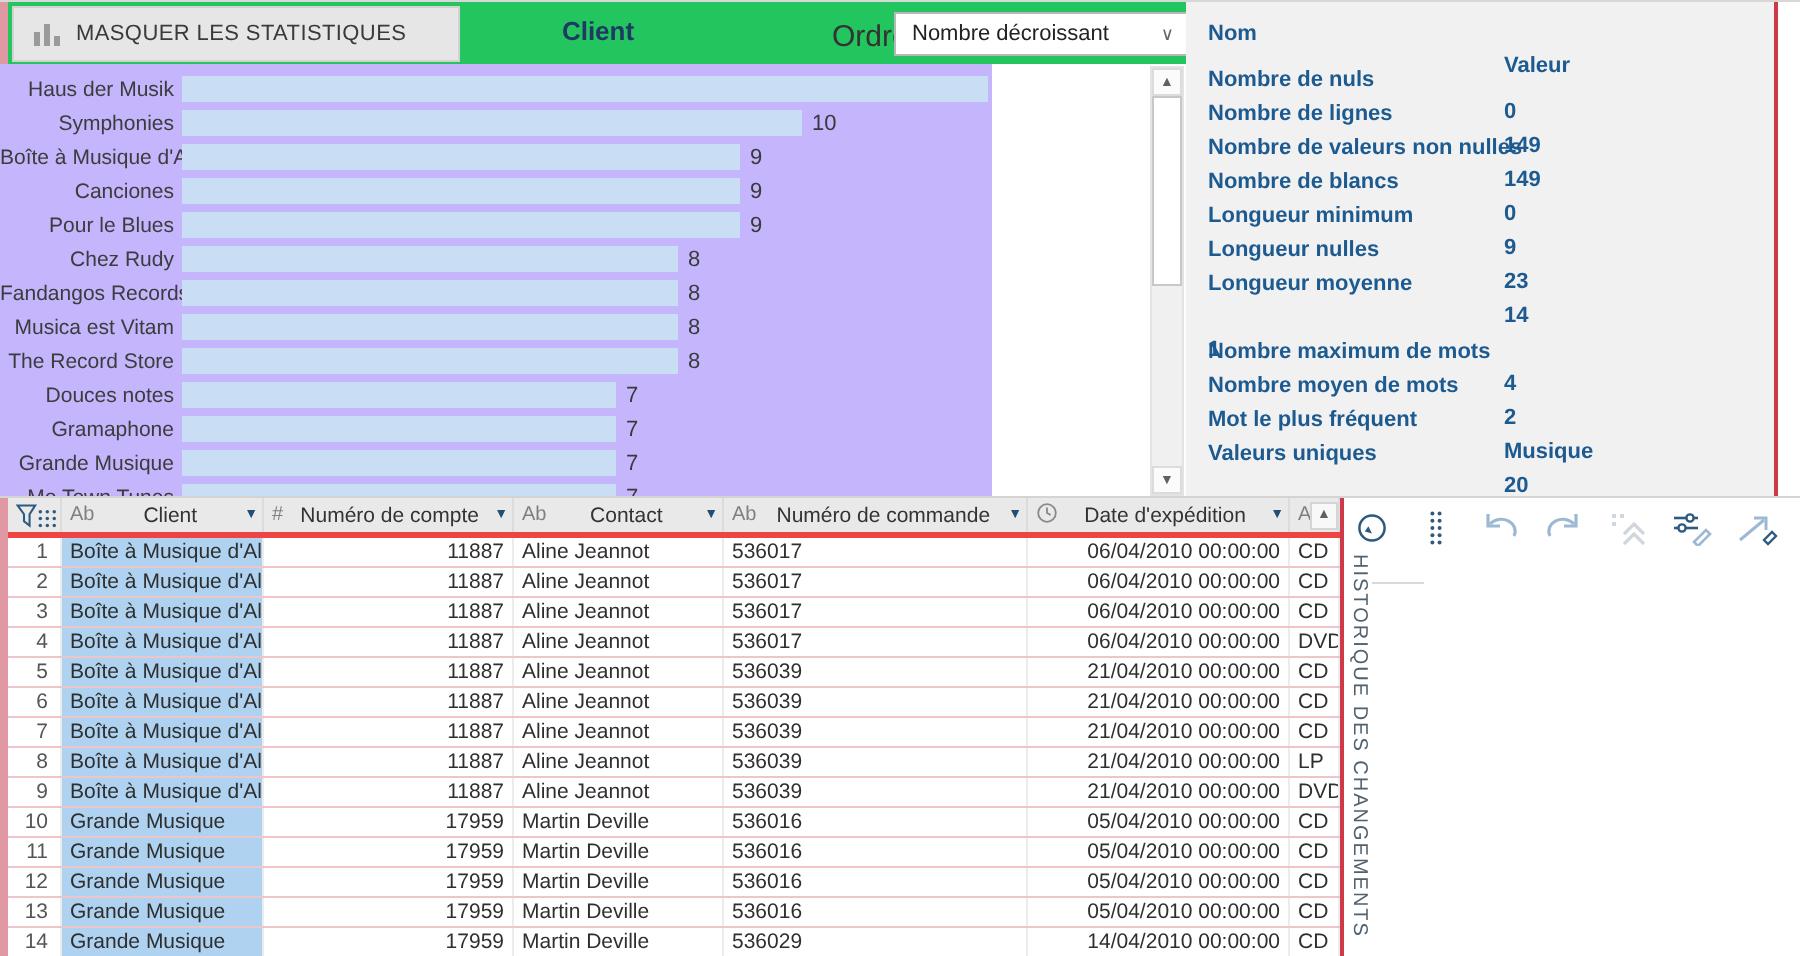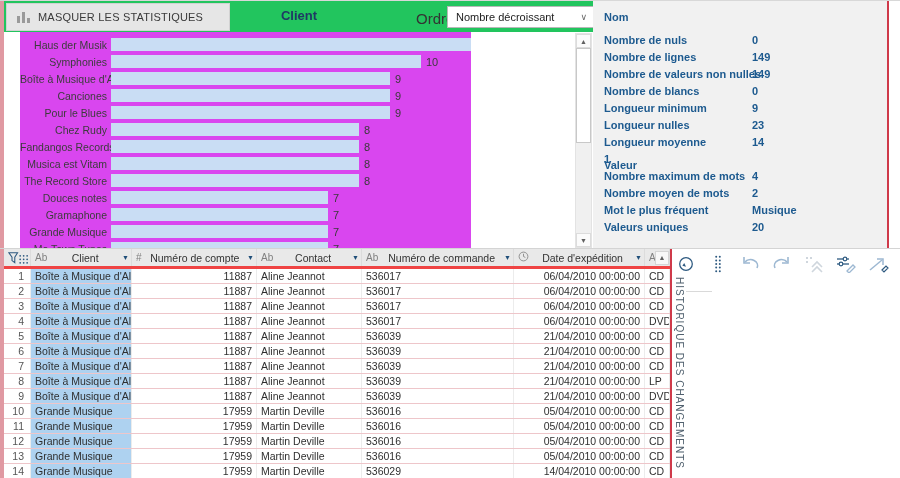--- a/index.html
+++ b/index.html
@@ -18,40 +18,40 @@
   .bar-chart-glyph i { display:block; width:3px; background:#9a9a9a; }
   .bar-chart-glyph i:nth-child(1){height:7px;} .bar-chart-glyph i:nth-child(2){height:11px;} .bar-chart-glyph i:nth-child(3){height:5px;}
   .col-title { position:absolute; left:230px; top:7px; width:130px; text-align:center; font-size:13px; font-weight:bold; color:#1f3864; }
   .order-label { position:absolute; left:412px; top:9px; font-size:15px; color:#333; }
   .order-select { position:absolute; left:443px; top:5px; width:149px; height:22px; background:#fff;
     border:1px solid #b8b8b8; display:flex; align-items:center; justify-content:space-between; padding:0 8px; cursor:pointer; }
   .order-select .val { font-size:11px; color:#222; }
   .order-select .chev { font-size:9px; color:#666; }
 
   
-  .chart { position:absolute; left:20px; top:31px; width:451px; height:216px; background:#d946ef; overflow:hidden; padding-top:4px; }
+  .chart { position:absolute; left:0; top:31px; width:496px; height:216px; background:#c4b5fd; overflow:hidden; padding-top:4px; }
   .bar-row { display:flex; align-items:center; height:17px; }
   .bar-label { width:91px; flex:0 0 91px; text-align:right; font-size:10.5px; color:#3c3c3c; padding-right:4px;
     white-space:nowrap; overflow:hidden; }
   .bar { height:13px; background:#c9ddf4; flex:0 0 auto; }
   .bar-value { font-size:11px; color:#3a3a3a; margin-left:5px; }
 
   
   .vscroll { position:absolute; left:575px; top:32px; width:17px; height:215px; background:#f0f0f0; border:1px solid #e3e3e3; }
   .vscroll .btn { position:absolute; left:0; width:15px; height:14px; background:#fbfbfb; border:1px solid #dcdcdc;
     font-size:7px; color:#606060; text-align:center; line-height:13px; cursor:pointer; }
   .vscroll .btn.up { top:0; } .vscroll .btn.down { bottom:0; }
   .vscroll .thumb { position:absolute; left:0; top:14px; width:15px; height:95px; background:#ffffff; border:1px solid #c8c8c8; cursor:pointer; }
 
   
   .stats { position:absolute; left:593px; top:0; width:294px; height:247px; background:#f1f1f1; padding:8px 0 0 11px; }
   .stats-hrow, .stats-row { display:flex; height:17px; line-height:17px; }
-  .stats-hrow { margin-bottom:6px;flex-direction:column; }
+  .stats-hrow { margin-bottom:6px; }
   .stats .n { width:148px; flex:0 0 148px; font-size:11px; font-weight:bold; color:#1d5a8f; white-space:nowrap; }
-  .stats .v { font-size:11px; font-weight:bold; color:#1d5a8f; white-space:nowrap; }
+  .stats .v { font-size:11px; font-weight:bold; color:#1d5a8f; white-space:nowrap;margin-top:16px; }
   .red-line-right { position:absolute; left:887px; top:0; width:2px; height:247px; background:#cf3a4a; }
   .hsep { position:absolute; left:0; top:247px; width:900px; height:1px; background:#d4d4d4; }
 
   
   .table-wrap { position:absolute; left:4px; top:248px; width:666px; height:230px; background:#fff; overflow:hidden; }
   .thead, .trow { display:grid; grid-template-columns:27px 101px 125px 105px 152px 131px 25px; }
   .thead { height:20px; background:#e9e9e9; border-bottom:3px solid #ef4444; }
   .th { display:flex; align-items:center; padding:0 2px 0 4px; border-right:1px solid #dcdcdc; overflow:hidden; cursor:pointer; }
   .th .tg { font-size:10px; color:#808080; margin-right:3px; white-space:nowrap; }
   .th .tl { flex:1; text-align:center; font-size:10.5px; color:#333; white-space:nowrap; overflow:hidden; }

